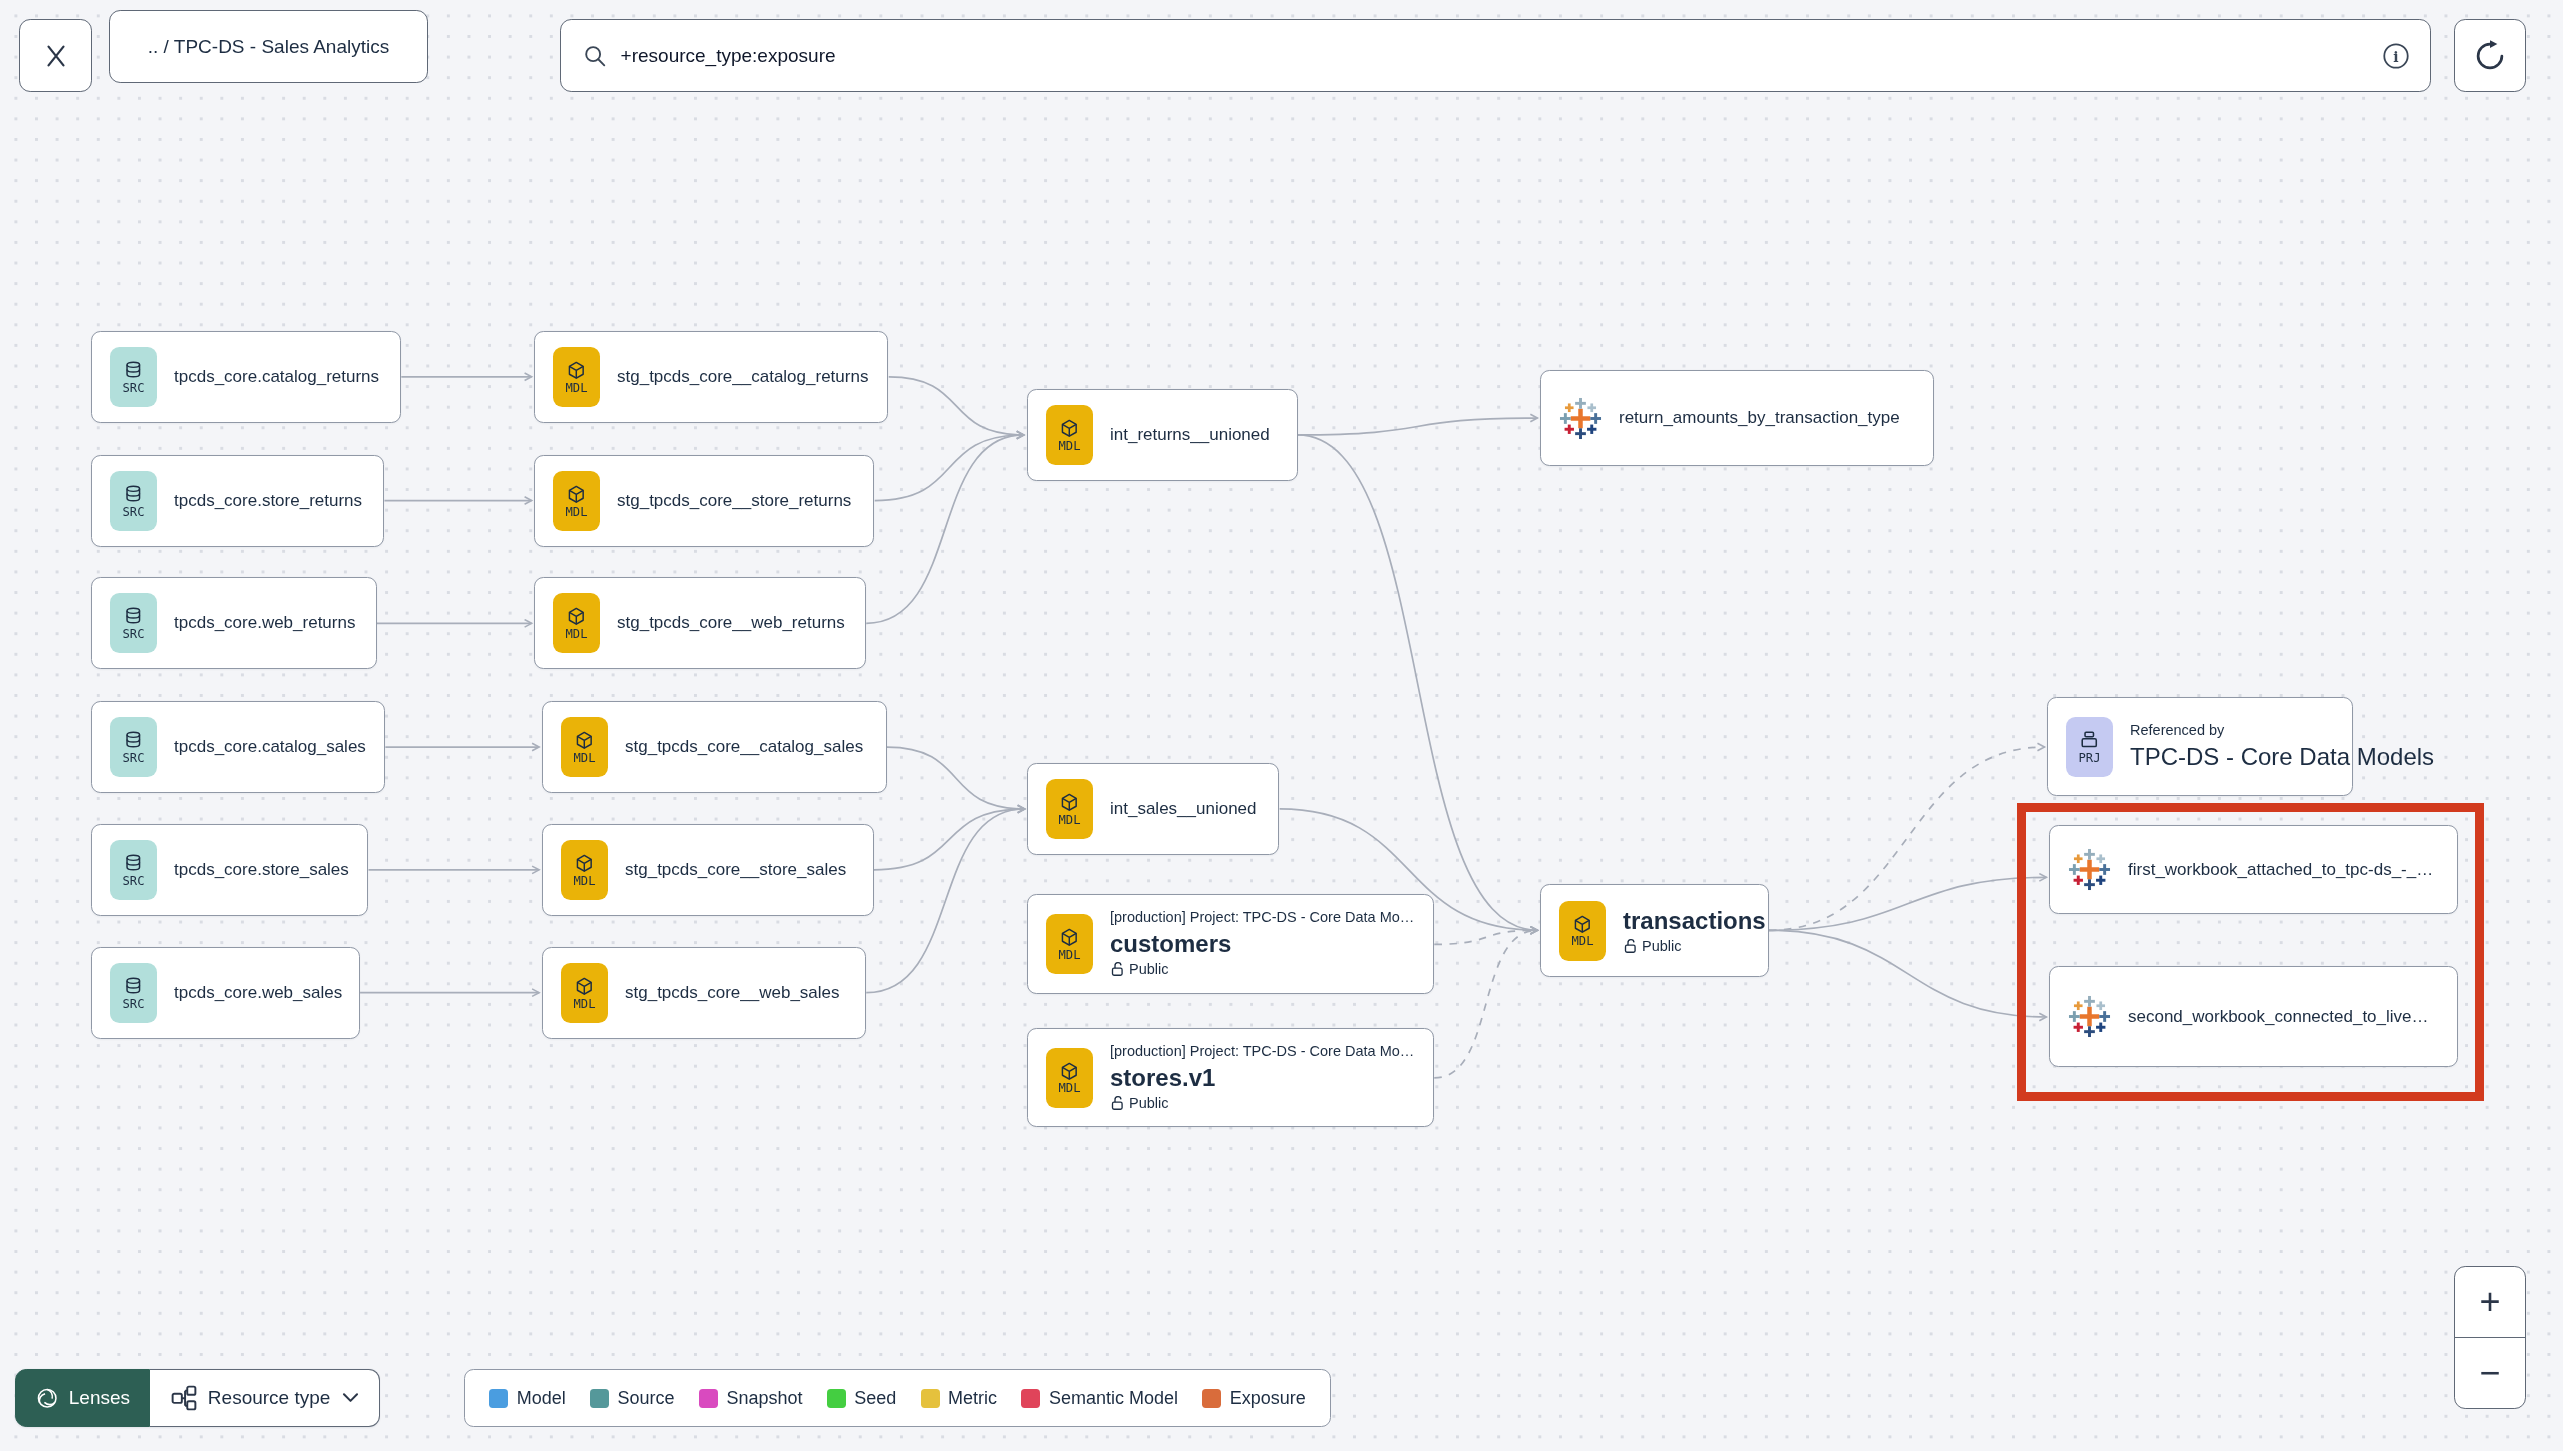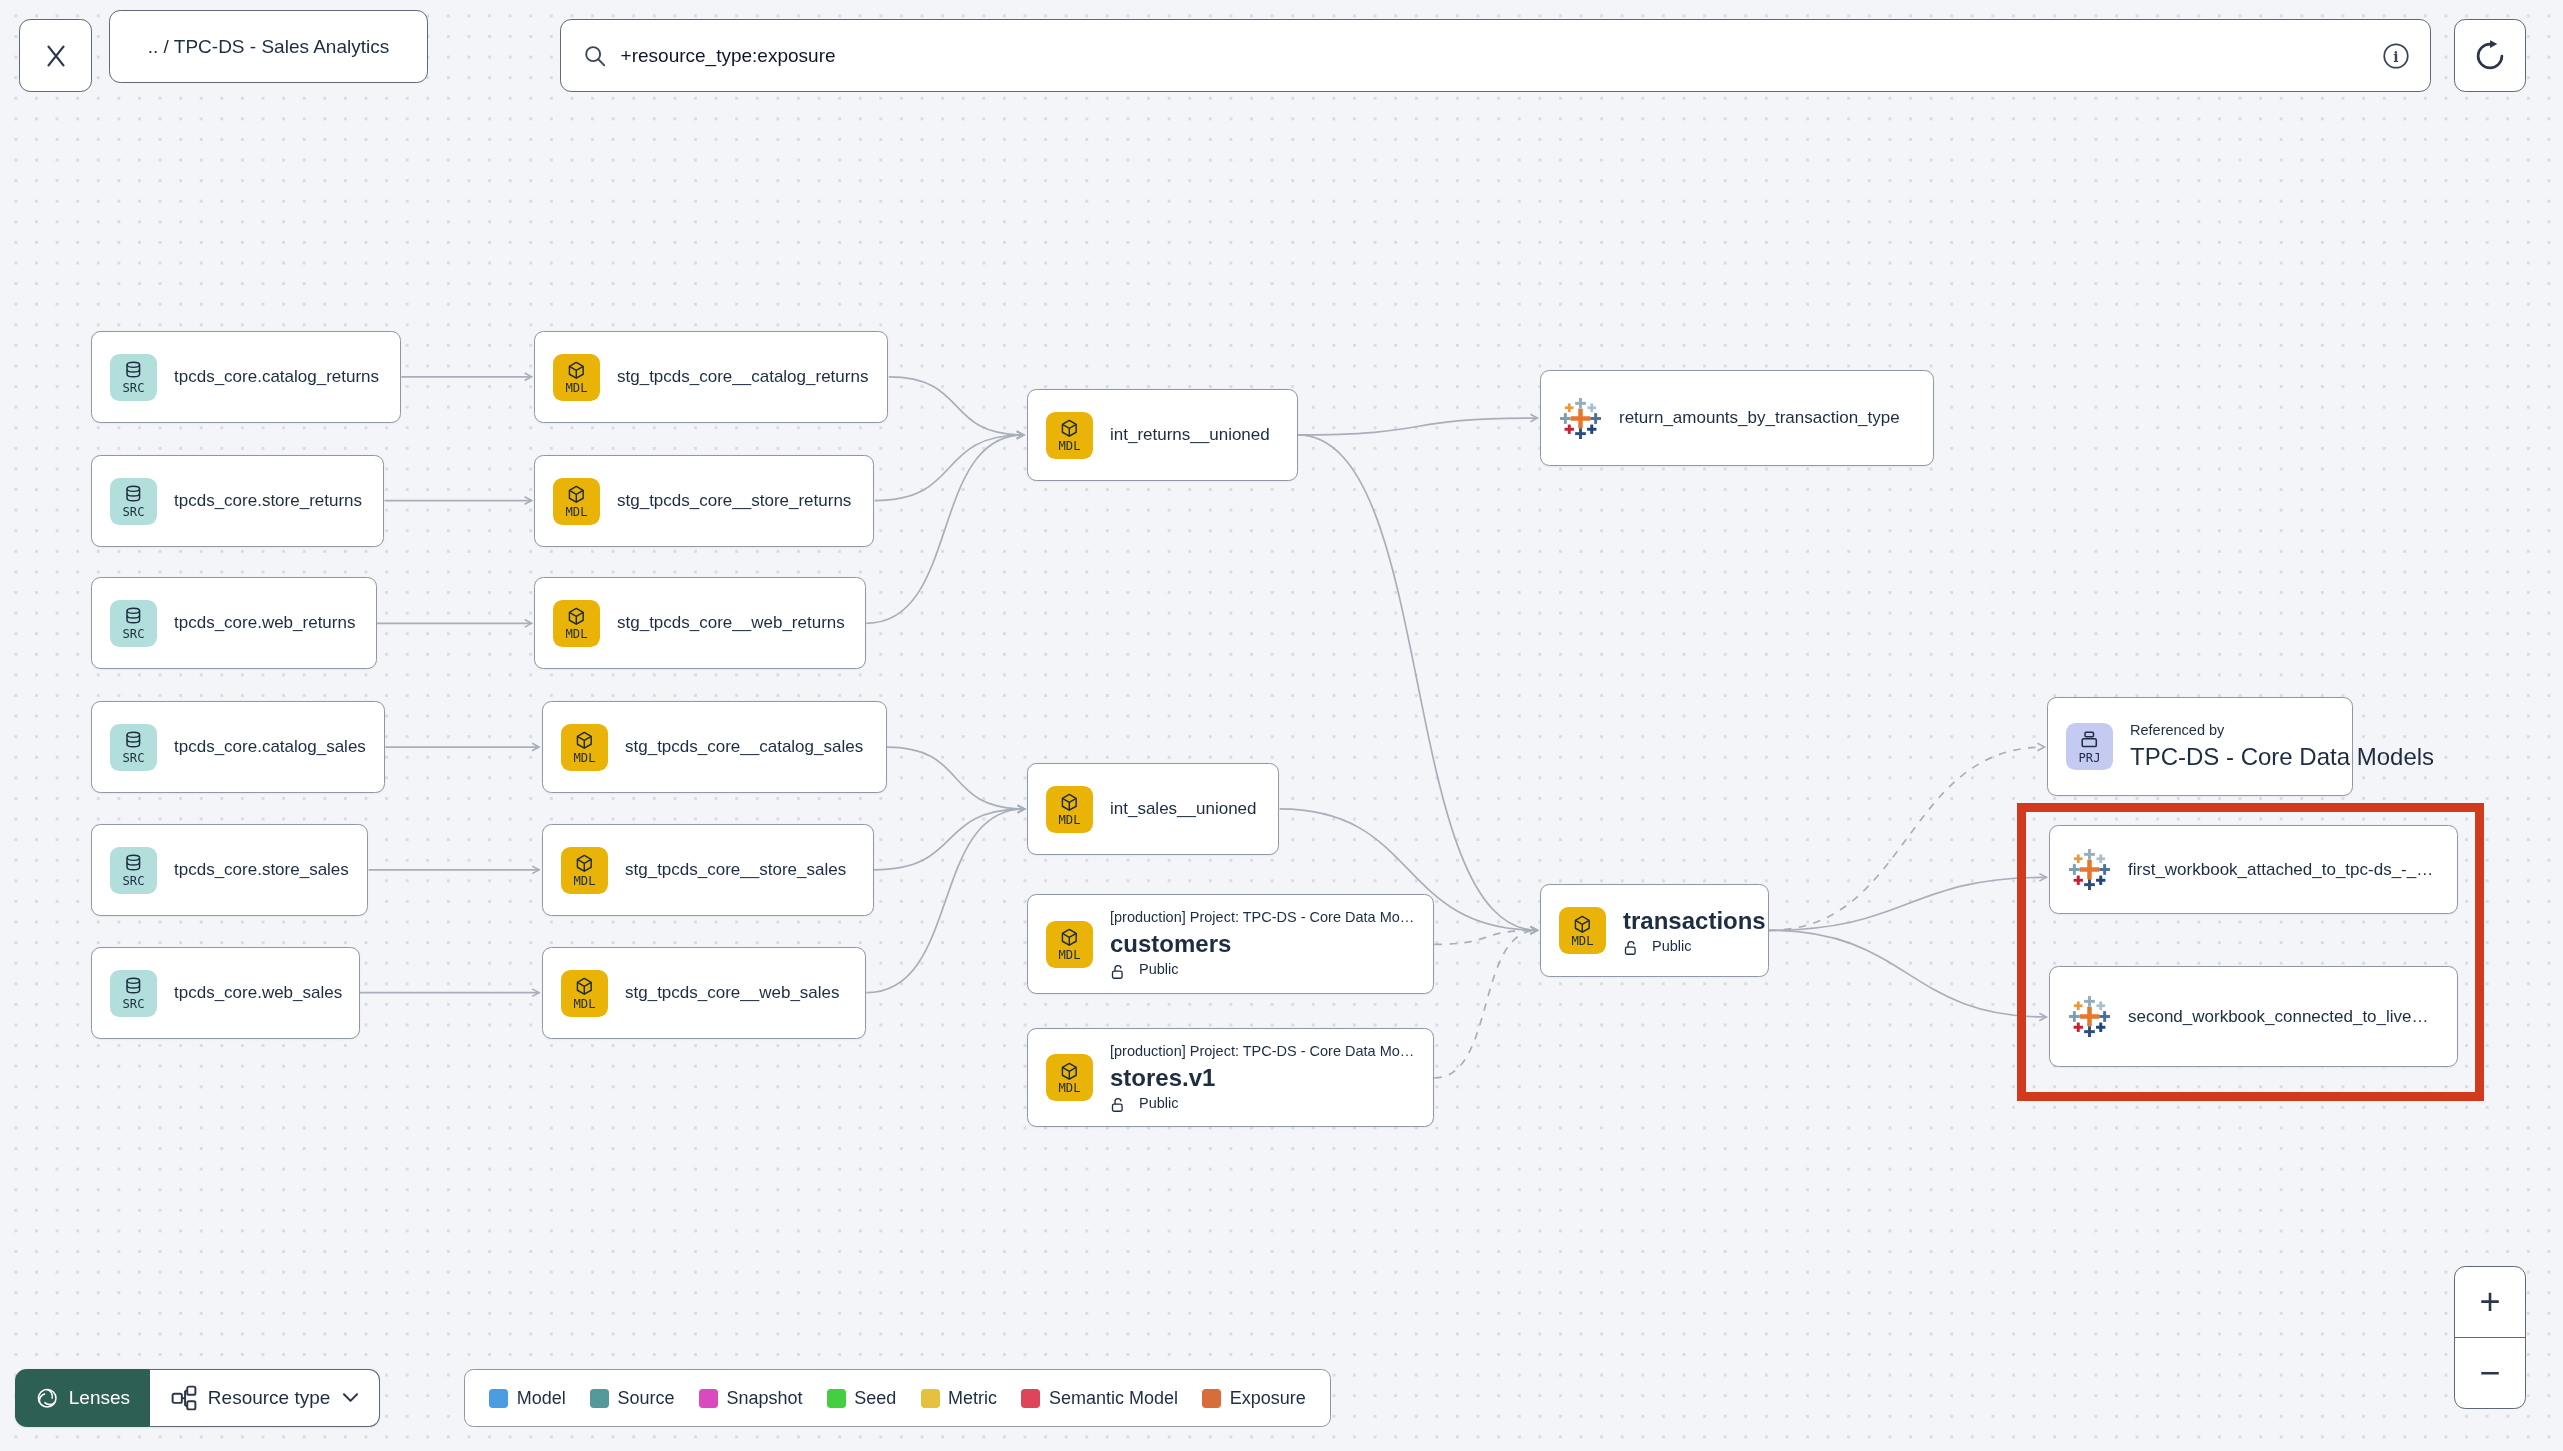--- a/index.html
+++ b/index.html
@@ -15,34 +15,34 @@
   .edge{fill:none;stroke:#a8aeba;stroke-width:1.8;}
   .edge.dashed{stroke-dasharray:8 8;}
 
   
   .node{
     position:absolute;background:#fff;border:1.5px solid #9098a6;border-radius:9.4px;
     display:flex;align-items:center;gap:17px;padding:0 17px 0 18px;
     box-sizing:border-box;box-shadow:0 0.9px 1.9px rgba(20,35,60,.05);
   }
   .badge{
-    width:47px;height:47px;border-radius:9.4px;flex:0 0 auto;
+    width:47px;height:60px;border-radius:9.4px;flex:0 0 auto;
     display:flex;flex-direction:column;align-items:center;justify-content:center;gap:0.9px;
   }
   .badge svg{display:block;}
   .badge .btxt{font-family:"DejaVu Sans Mono",monospace;font-size:12.2px;font-weight:500;line-height:1;color:#1d2d42;}
   .badge.src{background:#b2dfdb;}
   .badge.mdl{background:#eab308;}
   .badge.prj{background:#c5caf2;}
   .nlabel{font-size:17px;white-space:nowrap;overflow:hidden;}
   .ncol{display:flex;flex-direction:column;justify-content:center;min-width:0;}
   .nsmall{font-size:14.5px;line-height:1.35;white-space:nowrap;overflow:hidden;}
   .nname{font-size:24px;font-weight:700;line-height:1.3;white-space:nowrap;}
   .nname.plain{font-weight:400;}
-  .nvis{display:flex;align-items:flex-end;gap:14px;font-size:14.5px;line-height:1.4;}
+  .nvis{display:flex;align-items:center;gap:4px;font-size:14.5px;line-height:1.4;}
   .tabicon{flex:0 0 auto;}
 
   #highlight{position:absolute;border-style:solid;box-sizing:border-box;pointer-events:none;}
 
   
   .hdrbox{
     position:absolute;background:#fff;border:1.9px solid #5f6876;border-radius:11.2px;
     display:flex;align-items:center;box-sizing:border-box;
   }
   #close-btn{left:19px;top:19px;width:73px;height:73px;justify-content:center;cursor:pointer;}

